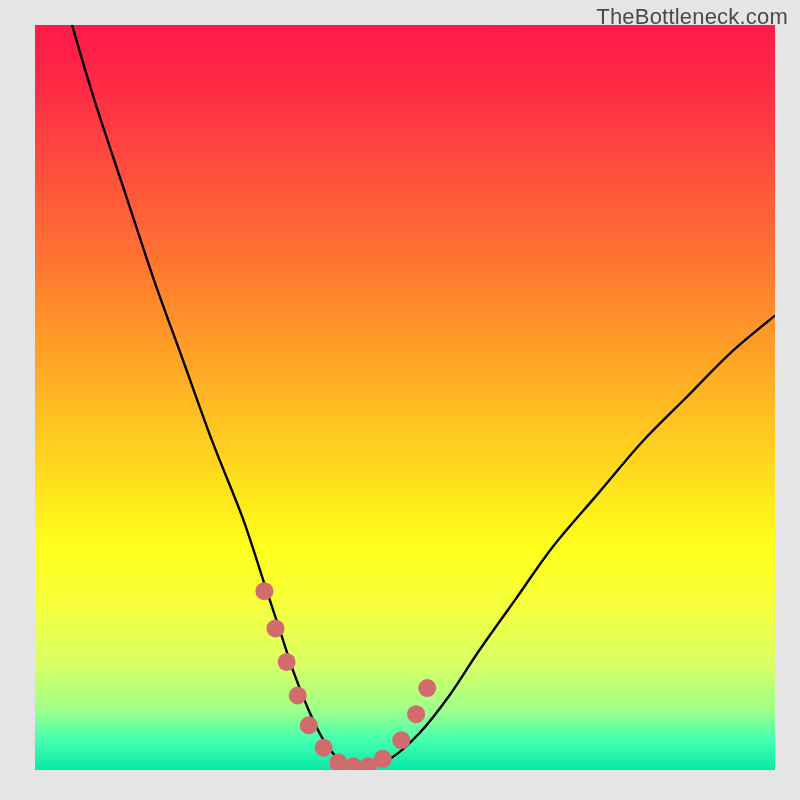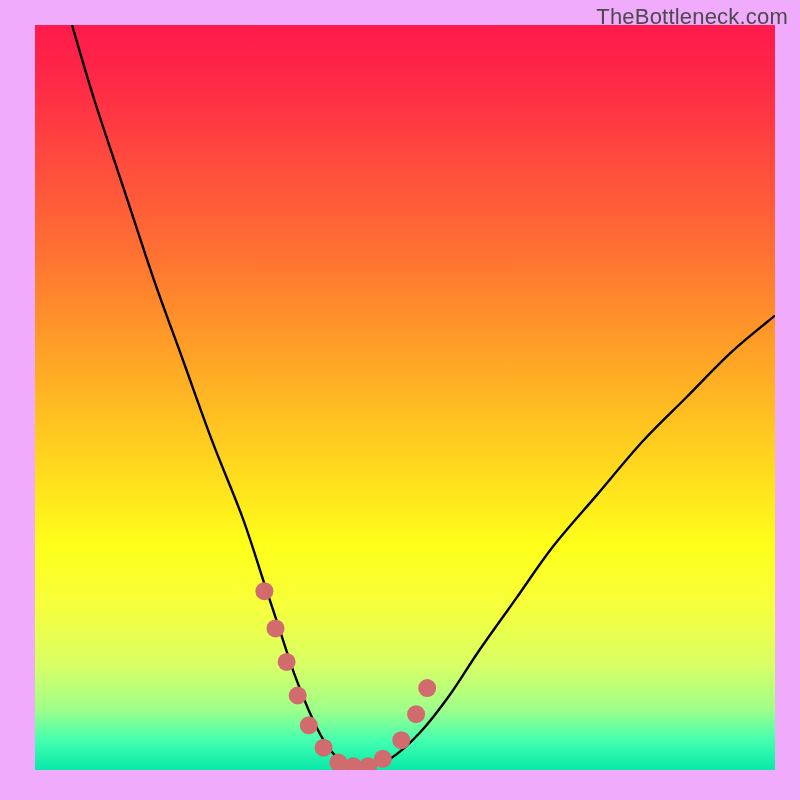--- a/index.html
+++ b/index.html
@@ -1,16 +1,16 @@
 <!DOCTYPE html>
 <html><head>
 <meta charset="utf-8">
 <style>
   html,body{margin:0;padding:0;width:800px;height:800px;background:#000;overflow:hidden;font-family:Arial,Helvetica,sans-serif}
-  .frame{position:absolute;left:0;top:0;width:800px;height:800px;background:#f0abfc}
+  .frame{position:absolute;left:0;top:0;width:800px;height:800px;background:#e5e5e5}
   .plot{position:absolute;left:35px;top:25px;width:740px;height:745px;background:linear-gradient(to bottom,
     #ff1a4b 0%, #ff2a46 8%, #ff4a3e 18%, #ff6f33 30%, #ff9a28 42%, #ffd41e 58%,
     #feff1a 70%, #f6ff3c 78%, #d8ff66 86%, #9dff8a 92%, #44ffb0 96%, #07e9a8 100%)}
   .watermark{position:absolute;right:12px;top:4px;color:#4a4a4a;font-size:22px;font-weight:500;letter-spacing:.2px}
   svg{position:absolute;left:0;top:0}
 </style>
 </head>
 <body>
 
 <div class="frame">

